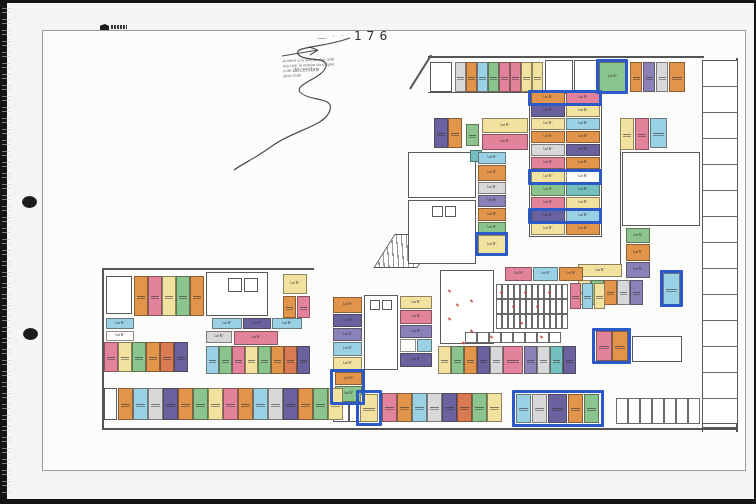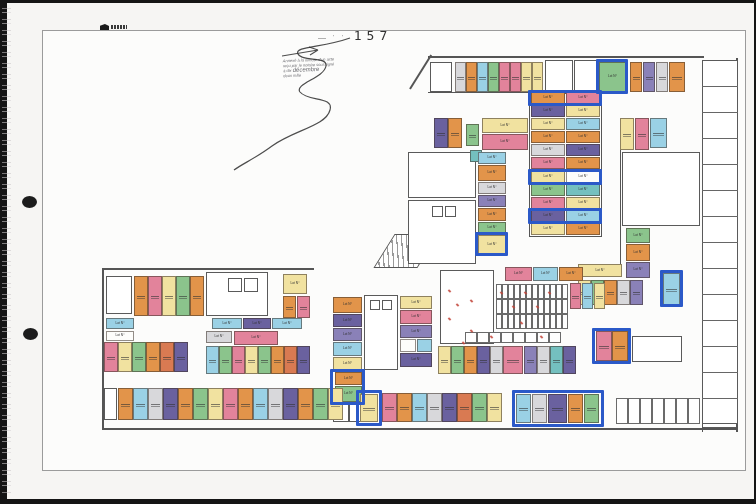--- a/index.html
+++ b/index.html
@@ -63,21 +63,21 @@
   <div class="hole" style="left:23px;top:328px;"></div>
 
   <div id="frame"></div>
 
   <div id="logo">
     <div class="mark"></div>
     <div class="tx"></div>
   </div>
 
   <div id="pagenum">
-    <span class="marks">— ˈ ˈ</span><span class="num">157</span>
+    <span class="marks">— ˈ ˈ</span><span class="num">176</span>
   </div>
 
   <div id="annot">
     <div>Annexé à la minute d'un acte</div>
     <div>reçu par le notaire soussigné</div>
     <div>
       <span>à dix</span>
       <span class="cursive">décembre</span>
     </div>
     <div>deux mille</div>

